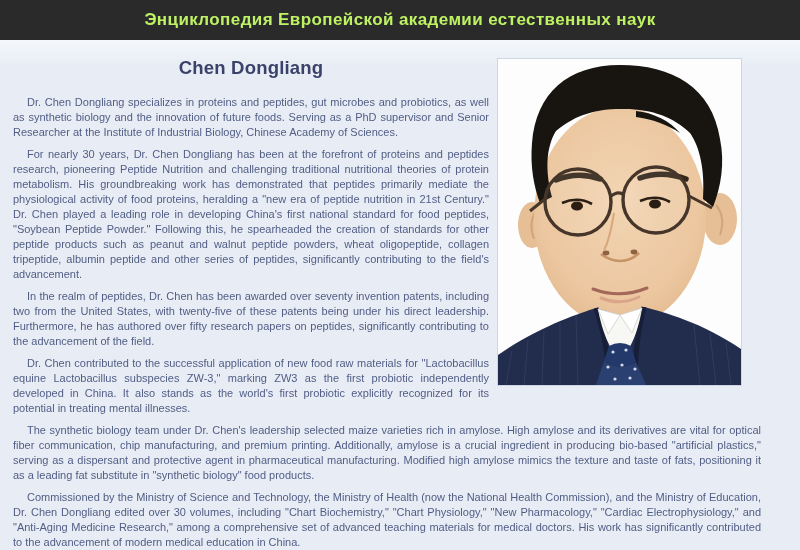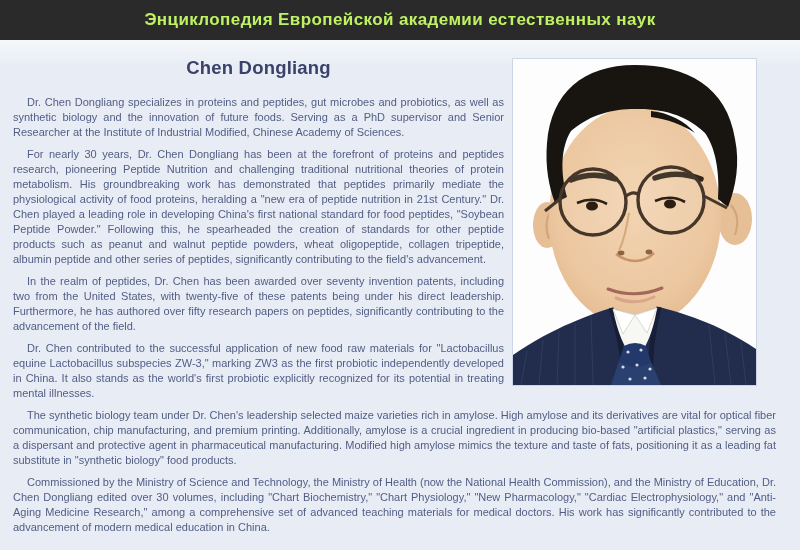--- a/index.html
+++ b/index.html
@@ -10,21 +10,21 @@
     background: #e8edf5;
   }
   .topbar {
     height: 40px; background: #2a2a2a;
     display: flex; align-items: center; justify-content: center;
   }
   .topbar-title {
     color: #bef264; font-size: 17px; font-weight: bold; letter-spacing: .4px;
   }
   .content {
-    height: 510px; padding: 7px 24px 0 13px;
+    height: 510px; padding: 7px 39px 0 13px;
     background: linear-gradient(180deg, #f5f8fb 0px, #e8edf5 26px);
   }
   .portrait {
     float: right; width: 243px; height: 326px;
     margin: 12px 20px 5px 9px; padding: 0;
     background: #fdfdfe; outline: 1px solid rgba(170,185,210,.45);
   }
   .portrait svg { display: block; width: 243px; height: 326px; }
   h1.name {
     margin: 10px 0 16px; text-align: center;
@@ -121,20 +121,20 @@
           <circle cx="124" cy="306" r="1.6"></circle>
         <circle cx="137" cy="310" r="1.6"></circle>
           <circle cx="117" cy="320" r="1.6"></circle>
         <circle cx="132" cy="319" r="1.6"></circle>
       </g>
     </svg>
   </figure>
 
   <h1 class="name">Chen Dongliang</h1>
 
-  <p class="bio">Dr. Chen Dongliang specializes in proteins and peptides, gut microbes and probiotics, as well as synthetic biology and the innovation of future foods. Serving as a PhD supervisor and Senior Researcher at the Institute of Industrial Modified, Chinese Academy of Sciences.</p>
+  <p class="bio">Dr. Chen Dongliang specializes in proteins and peptides, gut microbes and probiotics, as well as synthetic biology and the innovation of future foods. Serving as a PhD supervisor and Senior Researcher at the Institute of Industrial Biology, Chinese Academy of Sciences.</p>
   <p class="bio">For nearly 30 years, Dr. Chen Dongliang has been at the forefront of proteins and peptides research, pioneering Peptide Nutrition and challenging traditional nutritional theories of protein metabolism. His groundbreaking work has demonstrated that peptides primarily mediate the physiological activity of food proteins, heralding a "new era of peptide nutrition in 21st Century." Dr. Chen played a leading role in developing China's first national standard for food peptides, "Soybean Peptide Powder." Following this, he spearheaded the creation of standards for other peptide products such as peanut and walnut peptide powders, wheat oligopeptide, collagen tripeptide, albumin peptide and other series of peptides, significantly contributing to the field's advancement.</p>
   <p class="bio">In the realm of peptides, Dr. Chen has been awarded over seventy invention patents, including two from the United States, with twenty-five of these patents being under his direct leadership. Furthermore, he has authored over fifty research papers on peptides, significantly contributing to the advancement of the field.</p>
   <p class="bio">Dr. Chen contributed to the successful application of new food raw materials for "Lactobacillus equine Lactobacillus subspecies ZW-3," marking ZW3 as the first probiotic independently developed in China. It also stands as the world's first probiotic explicitly recognized for its potential in treating mental illnesses.</p>
   <p class="bio">The synthetic biology team under Dr. Chen's leadership selected maize varieties rich in amylose. High amylose and its derivatives are vital for optical fiber communication, chip manufacturing, and premium printing. Additionally, amylose is a crucial ingredient in producing bio-based "artificial plastics," serving as a dispersant and protective agent in pharmaceutical manufacturing. Modified high amylose mimics the texture and taste of fats, positioning it as a leading fat substitute in "synthetic biology" food products.</p>
   <p class="bio">Commissioned by the Ministry of Science and Technology, the Ministry of Health (now the National Health Commission), and the Ministry of Education, Dr. Chen Dongliang edited over 30 volumes, including "Chart Biochemistry," "Chart Physiology," "New Pharmacology," "Cardiac Electrophysiology," and "Anti-Aging Medicine Research," among a comprehensive set of advanced teaching materials for medical doctors. His work has significantly contributed to the advancement of modern medical education in China.</p>
 
 </main>
 
 </body></html>

